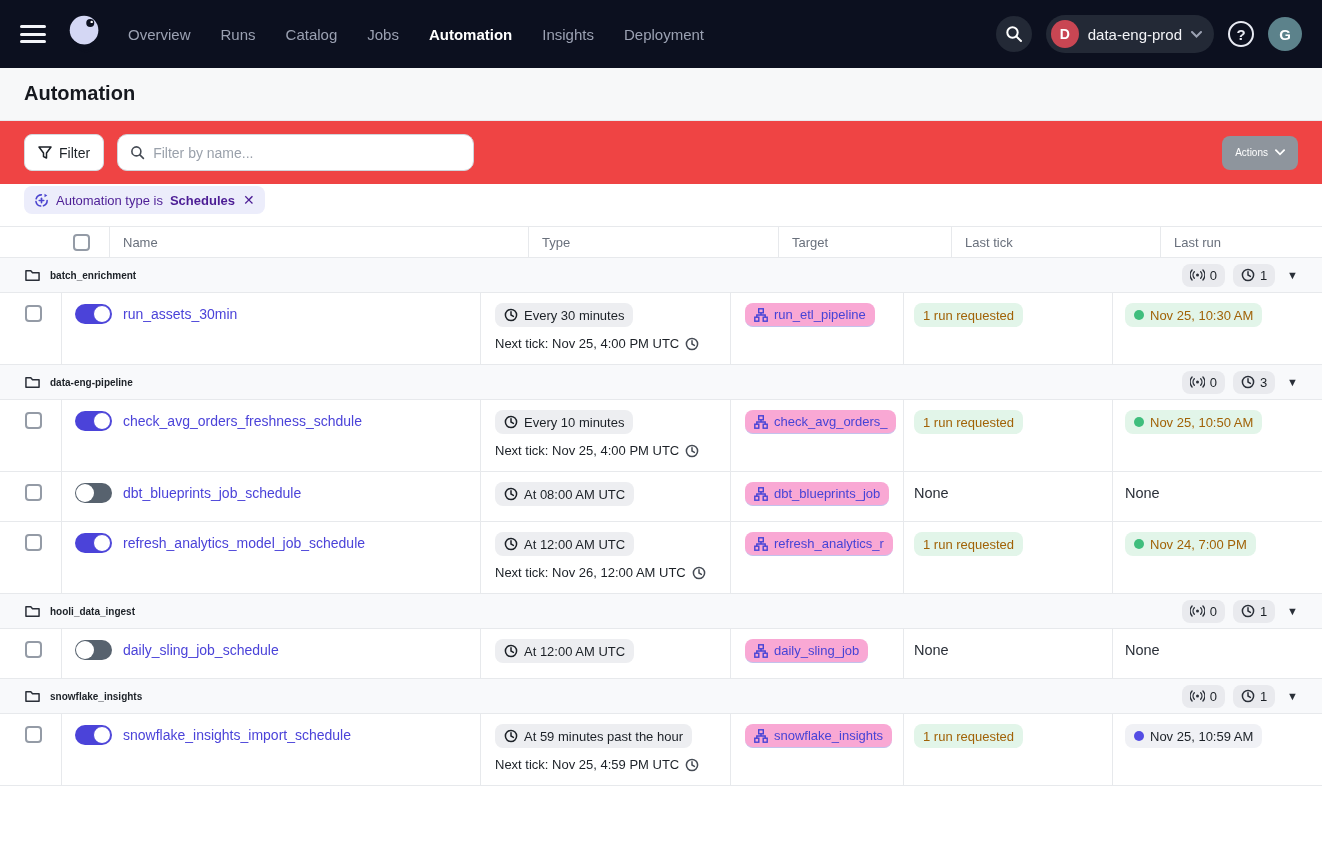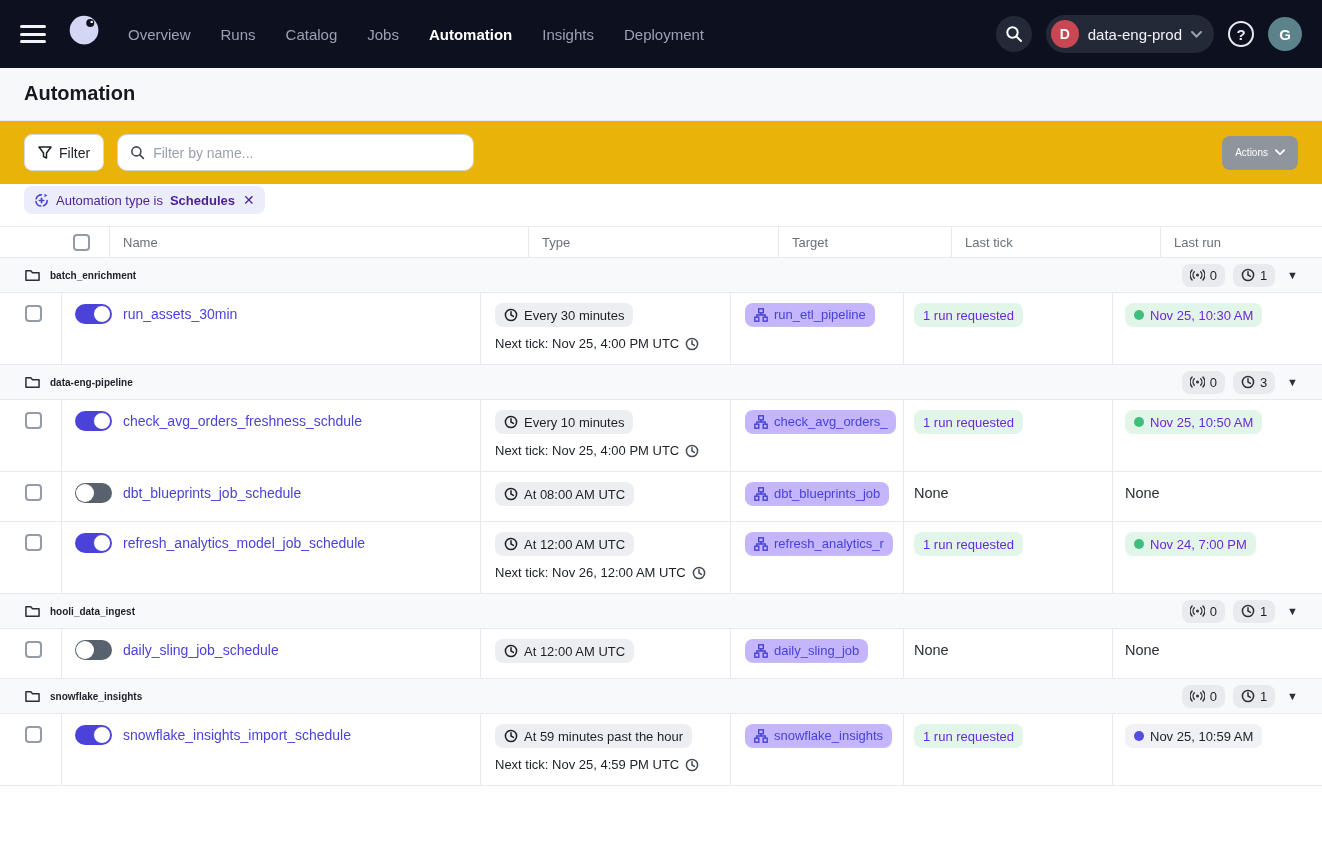--- a/index.html
+++ b/index.html
@@ -34,21 +34,21 @@
     color: #E8EAF2; font-size: 15px; font-weight: 700; display: flex; align-items: center;
     justify-content: center; cursor: pointer; background: transparent; }
   .avatar { width: 34px; height: 34px; border-radius: 50%; background: #5C828B; color: #fff;
     font-size: 15px; font-weight: 600; display: flex; align-items: center; justify-content: center; cursor: pointer; }
 
   
   .page-header { background: #F7F8F9; border-bottom: 1px solid #E7E9EC; padding: 14px 24px 15px; }
   .page-title { font-size: 20px; font-weight: 700; color: #16191F; }
 
   
-  .toolbar { display: flex; align-items: center; padding: 13px 24px; gap: 13px; background: #eab308; }
+  .toolbar { display: flex; align-items: center; padding: 13px 24px; gap: 13px; background: #ef4444; }
   .filter-btn { height: 37px; border: 1px solid #D4D8DD; background: #fff; border-radius: 8px;
     display: flex; align-items: center; gap: 7px; padding: 0 13px; font-size: 14px; color: #1C2127; cursor: pointer; }
   .search-box { height: 37px; width: 357px; border: 1px solid #D0D4DA; border-radius: 10px;
     display: flex; align-items: center; gap: 8px; padding: 0 12px; background: #fff; }
   .search-box input { border: none; outline: none; font-size: 14px; flex: 1;
     font-family: "Liberation Sans", sans-serif; color: #1C2127; background: transparent; }
   .search-box input::placeholder { color: #9AA1AB; }
   .actions-btn { margin-left: auto; height: 34px; background: #8E959D; color: #fff; border: none;
     border-radius: 8px; font-size: 10px; display: flex; align-items: center; gap: 7px;
     padding: 0 13px; cursor: pointer; font-family: "Liberation Sans", sans-serif; }
@@ -91,22 +91,22 @@
   .toggle.on { background: #4B43D9; }
   .toggle.off { background: #57626E; }
   .toggle .knob { width: 18px; height: 18px; border-radius: 50%; background: #fff; position: absolute; top: 1px; }
   .toggle.on .knob { right: 1px; border: 1px solid #4B43D9; }
   .toggle.off .knob { left: 1px; }
 
   .type-cell { padding-left: 14px; }
   .pill { display: inline-flex; align-items: center; gap: 6px; height: 24px; border-radius: 8px;
     padding: 0 9px; font-size: 13px; }
   .pill-gray { background: #EDEEF1; color: #1C2127; }
-  .pill-lavender { background: #c4b5fd; color: #4643D6; border-bottom: 1px solid #C3C1EC; cursor: pointer; }
-  .pill-green { background: #E2F5E9; color: #6d28d9; }
+  .pill-lavender { background: #f9a8d4; color: #4643D6; border-bottom: 1px solid #C3C1EC; cursor: pointer; }
+  .pill-green { background: #E2F5E9; color: #a16207; }
   .pill-neutral { background: #F0F1F5; color: #1C2127; }
   .next-tick { font-size: 13px; color: #1C2127; margin-top: 9px; display: flex; align-items: center; gap: 6px; }
   .target-cell { padding-left: 14px; }
   .tick-cell { padding-left: 10px; }
   .run-cell { padding-left: 12px; }
   .none-text { font-size: 14.5px; color: #2A2F38; padding-top: 3px; display: inline-block; }
   .dot { width: 10px; height: 10px; border-radius: 50%; display: inline-block; }
   .icon { display: inline-flex; align-items: center; justify-content: center; }
 </style>
 </head>

